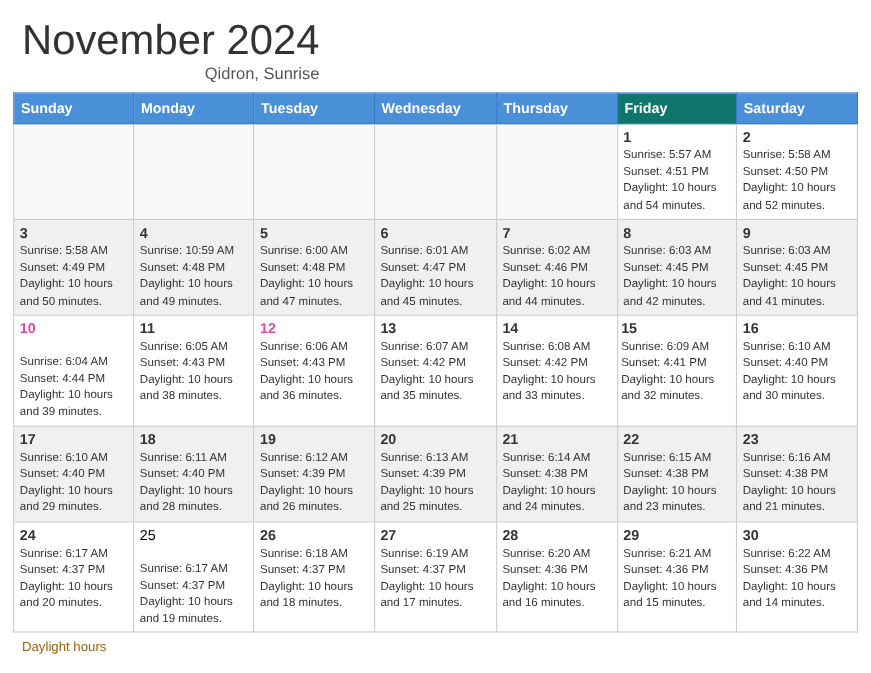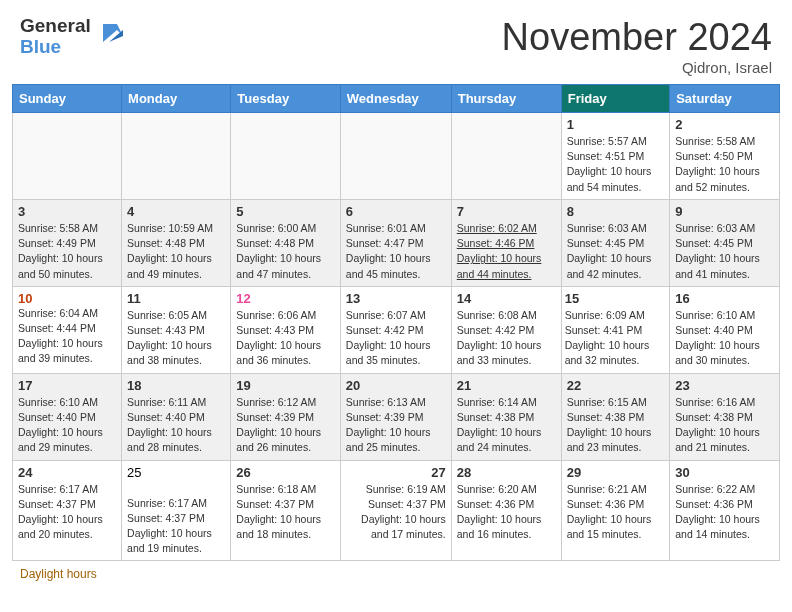--- a/index.html
+++ b/index.html
@@ -6,35 +6,23 @@
     body { font-family: Arial, sans-serif; background: #fff; width: 792px; min-height: 612px; }
     
     table { border-collapse: collapse; width: calc(100% - 24px); margin: 0 12px; }
   </style>
 </head>
 <body>
 
 <div style="width:792px; min-height:612px; background:#fff; padding-bottom:10px;">
 
   <div style="display:flex; justify-content:space-between; align-items:flex-start; padding: 16px 20px 8px 20px;">
-    <div style="display:flex; align-items:center;">
-      <div style="display:flex; flex-direction:column; line-height:1.1;">
-        <span style="font-size:19px; font-weight:bold; color:#333;">General</span>
-        <span style="font-size:19px; font-weight:bold; color:#4a90d9;">Blue</span>
-      </div>
-      <div style="margin-left:4px; margin-top:-4px;">
-        <svg width="30" height="30" viewBox="0 0 30 30">
-          <polygon points="8,24 22,12 28,18 22,6 8,6" fill="#4a90d9"></polygon>
-          <polygon points="14,24 28,12 28,18" fill="#2a6db5"></polygon>
-        </svg>
-      </div>
-    </div>
     <div style="text-align:right;">
       <div style="font-size:38px; font-weight:normal; color:#333;">November 2024</div>
-      <div style="font-size:15px; color:#555;">Qidron, Israel</div>
+      <div style="font-size:15px; color:#555;">Qidron, Sunrise</div>
     </div>
   </div>
 
   <table style="border-collapse:collapse; width:calc(100% - 24px); margin:0 12px;">
     <thead>
       <tr>
       <th style="background: rgb(74, 144, 217); color: rgb(255, 255, 255); font-size: 13px; font-weight: bold; padding: 6px; text-align: left; border: 1px solid rgb(58, 123, 200); width: 113px;">Sunday</th>
           <th style="background: rgb(74, 144, 217); color: rgb(255, 255, 255); font-size: 13px; font-weight: bold; padding: 6px; text-align: left; border: 1px solid rgb(58, 123, 200); width: 113px;">Monday</th>
           <th style="background: rgb(74, 144, 217); color: rgb(255, 255, 255); font-size: 13px; font-weight: bold; padding: 6px; text-align: left; border: 1px solid rgb(58, 123, 200); width: 113px;">Tuesday</th>
           <th style="background: rgb(74, 144, 217); color: rgb(255, 255, 255); font-size: 13px; font-weight: bold; padding: 6px; text-align: left; border: 1px solid rgb(58, 123, 200); width: 113px;">Wednesday</th>
@@ -89,21 +77,21 @@
           </td>
           <td style="vertical-align: top; border: 1px solid rgb(204, 204, 204); padding: 4px 5px; min-height: 80px; background: rgb(240, 240, 240);">
             <span style="font-size: 13px; font-weight: bold; color: rgb(51, 51, 51); display: block; margin-bottom: 2px;">6</span>
             <div style="font-size: 10.5px; color: rgb(51, 51, 51); line-height: 1.45; white-space: pre-line;">Sunrise: 6:01 AM
 Sunset: 4:47 PM
 Daylight: 10 hours
 and 45 minutes.</div>
           </td>
           <td style="vertical-align: top; border: 1px solid rgb(204, 204, 204); padding: 4px 5px; min-height: 80px; background: rgb(240, 240, 240);">
             <span style="font-size: 13px; font-weight: bold; color: rgb(51, 51, 51); display: block; margin-bottom: 2px;">7</span>
-            <div style="font-size: 10.5px; color: rgb(51, 51, 51); line-height: 1.45; white-space: pre-line; text-decoration: underline;">Sunrise: 6:02 AM
+            <div style="font-size: 10.5px; color: rgb(51, 51, 51); line-height: 1.45; white-space: pre-line;">Sunrise: 6:02 AM
 Sunset: 4:46 PM
 Daylight: 10 hours
 and 44 minutes.</div>
           </td>
           <td style="vertical-align: top; border: 1px solid rgb(204, 204, 204); padding: 4px 5px; min-height: 80px; background: rgb(240, 240, 240);">
             <span style="font-size: 13px; font-weight: bold; color: rgb(51, 51, 51); display: block; margin-bottom: 2px;">8</span>
             <div style="font-size: 10.5px; color: rgb(51, 51, 51); line-height: 1.45; white-space: pre-line;">Sunrise: 6:03 AM
 Sunset: 4:45 PM
 Daylight: 10 hours
 and 42 minutes.</div>
@@ -111,21 +99,21 @@
           <td style="vertical-align: top; border: 1px solid rgb(204, 204, 204); padding: 4px 5px; min-height: 80px; background: rgb(240, 240, 240);">
             <span style="font-size: 13px; font-weight: bold; color: rgb(51, 51, 51); display: block; margin-bottom: 2px;">9</span>
             <div style="font-size: 10.5px; color: rgb(51, 51, 51); line-height: 1.45; white-space: pre-line;">Sunrise: 6:03 AM
 Sunset: 4:45 PM
 Daylight: 10 hours
 and 41 minutes.</div>
           </td>
         </tr>
         <tr>
           <td style="vertical-align: top; border: 1px solid rgb(204, 204, 204); padding: 4px 5px; min-height: 80px; background: rgb(255, 255, 255);">
-            <span style="font-size: 13px; font-weight: bold; color: #c2410c; display: block; margin-bottom: 0;">10</span>
+            <span style="font-size: 13px; font-weight: bold; color: #ec4899; display: block; margin-bottom: 16px;">10</span>
             <div style="font-size: 10.5px; color: rgb(51, 51, 51); line-height: 1.45; white-space: pre-line;">Sunrise: 6:04 AM
 Sunset: 4:44 PM
 Daylight: 10 hours
 and 39 minutes.</div>
           </td>
           <td style="vertical-align: top; border: 1px solid rgb(204, 204, 204); padding: 4px 5px; min-height: 80px; background: rgb(255, 255, 255);">
             <span style="font-size: 13px; font-weight: bold; color: rgb(51, 51, 51); display: block; margin-bottom: 2px;">11</span>
             <div style="font-size: 10.5px; color: rgb(51, 51, 51); line-height: 1.45; white-space: pre-line;">Sunrise: 6:05 AM
 Sunset: 4:43 PM
 Daylight: 10 hours
@@ -233,21 +221,21 @@
 Daylight: 10 hours
 and 19 minutes.</div>
           </td>
           <td style="vertical-align: top; border: 1px solid rgb(204, 204, 204); padding: 4px 5px; min-height: 80px; background: rgb(255, 255, 255);">
             <span style="font-size: 13px; font-weight: bold; color: rgb(51, 51, 51); display: block; margin-bottom: 2px;">26</span>
             <div style="font-size: 10.5px; color: rgb(51, 51, 51); line-height: 1.45; white-space: pre-line;">Sunrise: 6:18 AM
 Sunset: 4:37 PM
 Daylight: 10 hours
 and 18 minutes.</div>
           </td>
-          <td style="vertical-align: top; border: 1px solid rgb(204, 204, 204); padding: 4px 5px; min-height: 80px; background: rgb(255, 255, 255); text-align: right;">
+          <td style="vertical-align: top; border: 1px solid rgb(204, 204, 204); padding: 4px 5px; min-height: 80px; background: rgb(255, 255, 255);">
             <span style="font-size: 13px; font-weight: bold; color: rgb(51, 51, 51); display: block; margin-bottom: 2px;">27</span>
             <div style="font-size: 10.5px; color: rgb(51, 51, 51); line-height: 1.45; white-space: pre-line;">Sunrise: 6:19 AM
 Sunset: 4:37 PM
 Daylight: 10 hours
 and 17 minutes.</div>
           </td>
           <td style="vertical-align: top; border: 1px solid rgb(204, 204, 204); padding: 4px 5px; min-height: 80px; background: rgb(255, 255, 255);">
             <span style="font-size: 13px; font-weight: bold; color: rgb(51, 51, 51); display: block; margin-bottom: 2px;">28</span>
             <div style="font-size: 10.5px; color: rgb(51, 51, 51); line-height: 1.45; white-space: pre-line;">Sunrise: 6:20 AM
 Sunset: 4:36 PM

